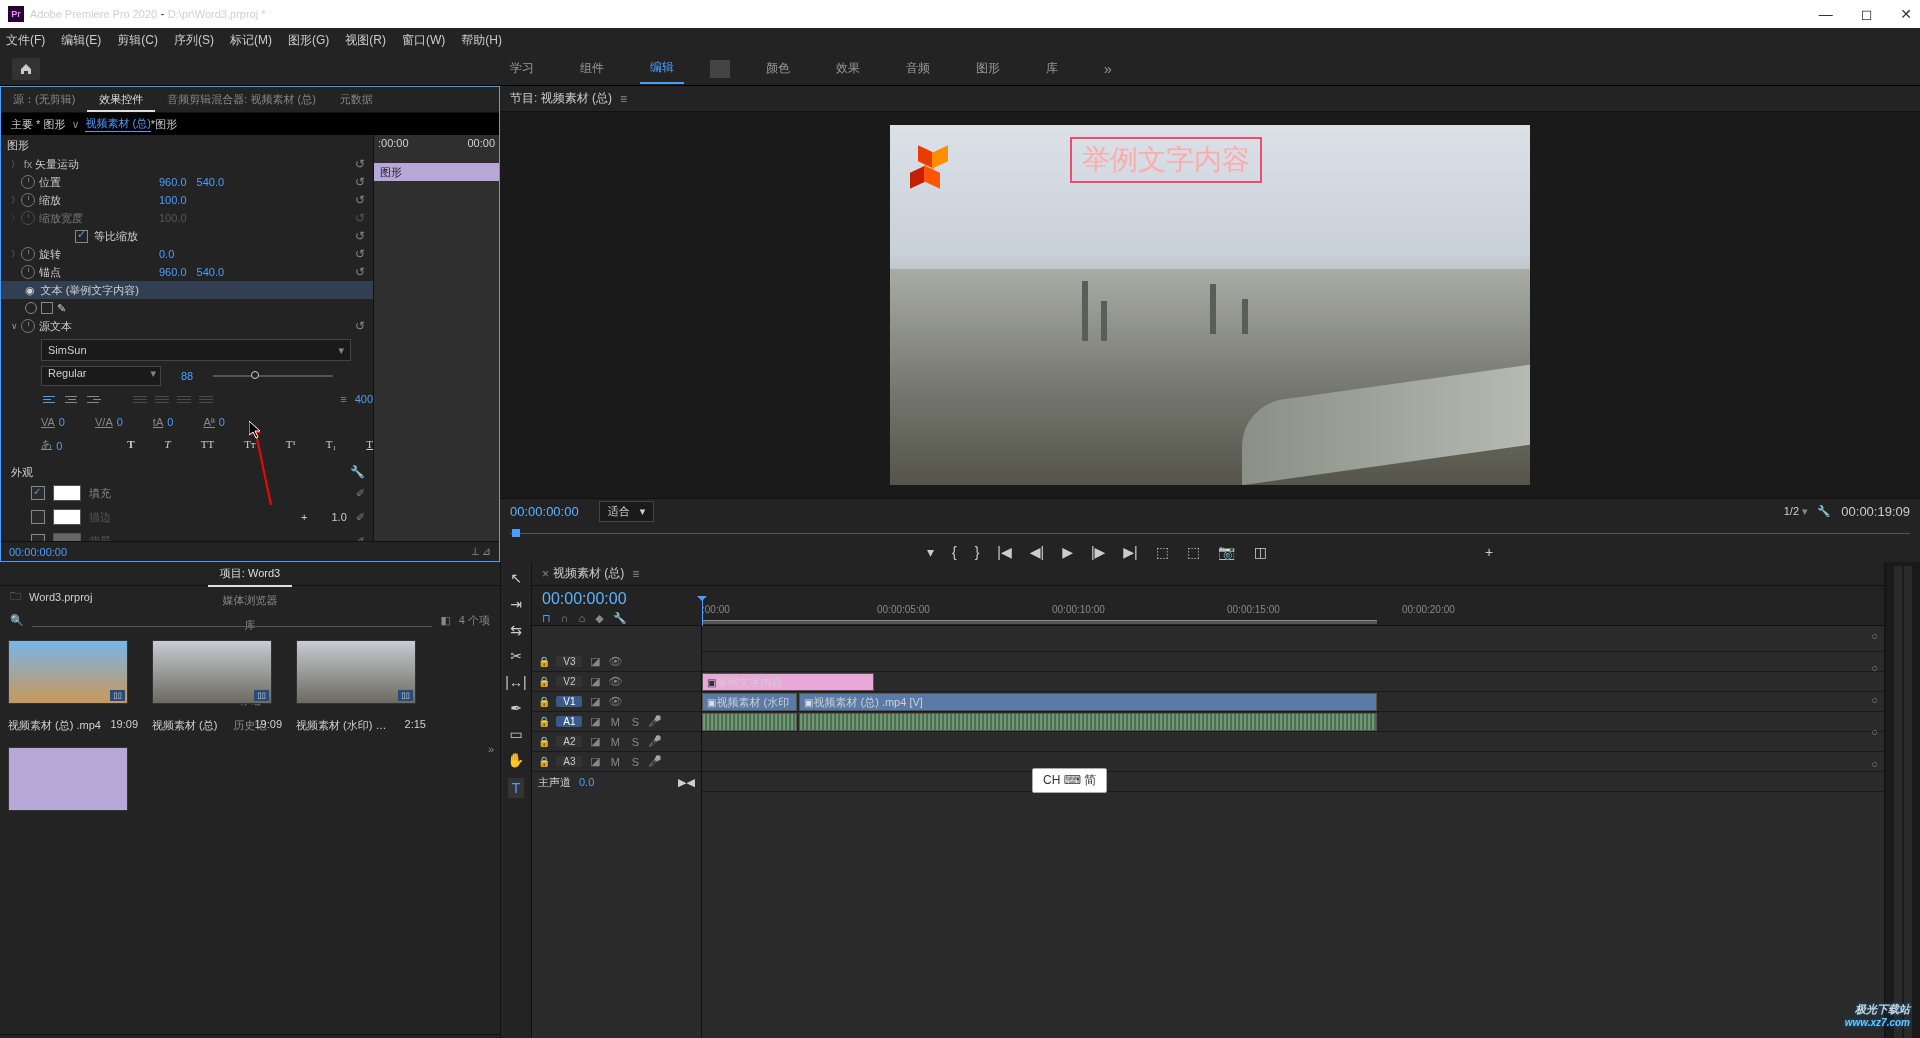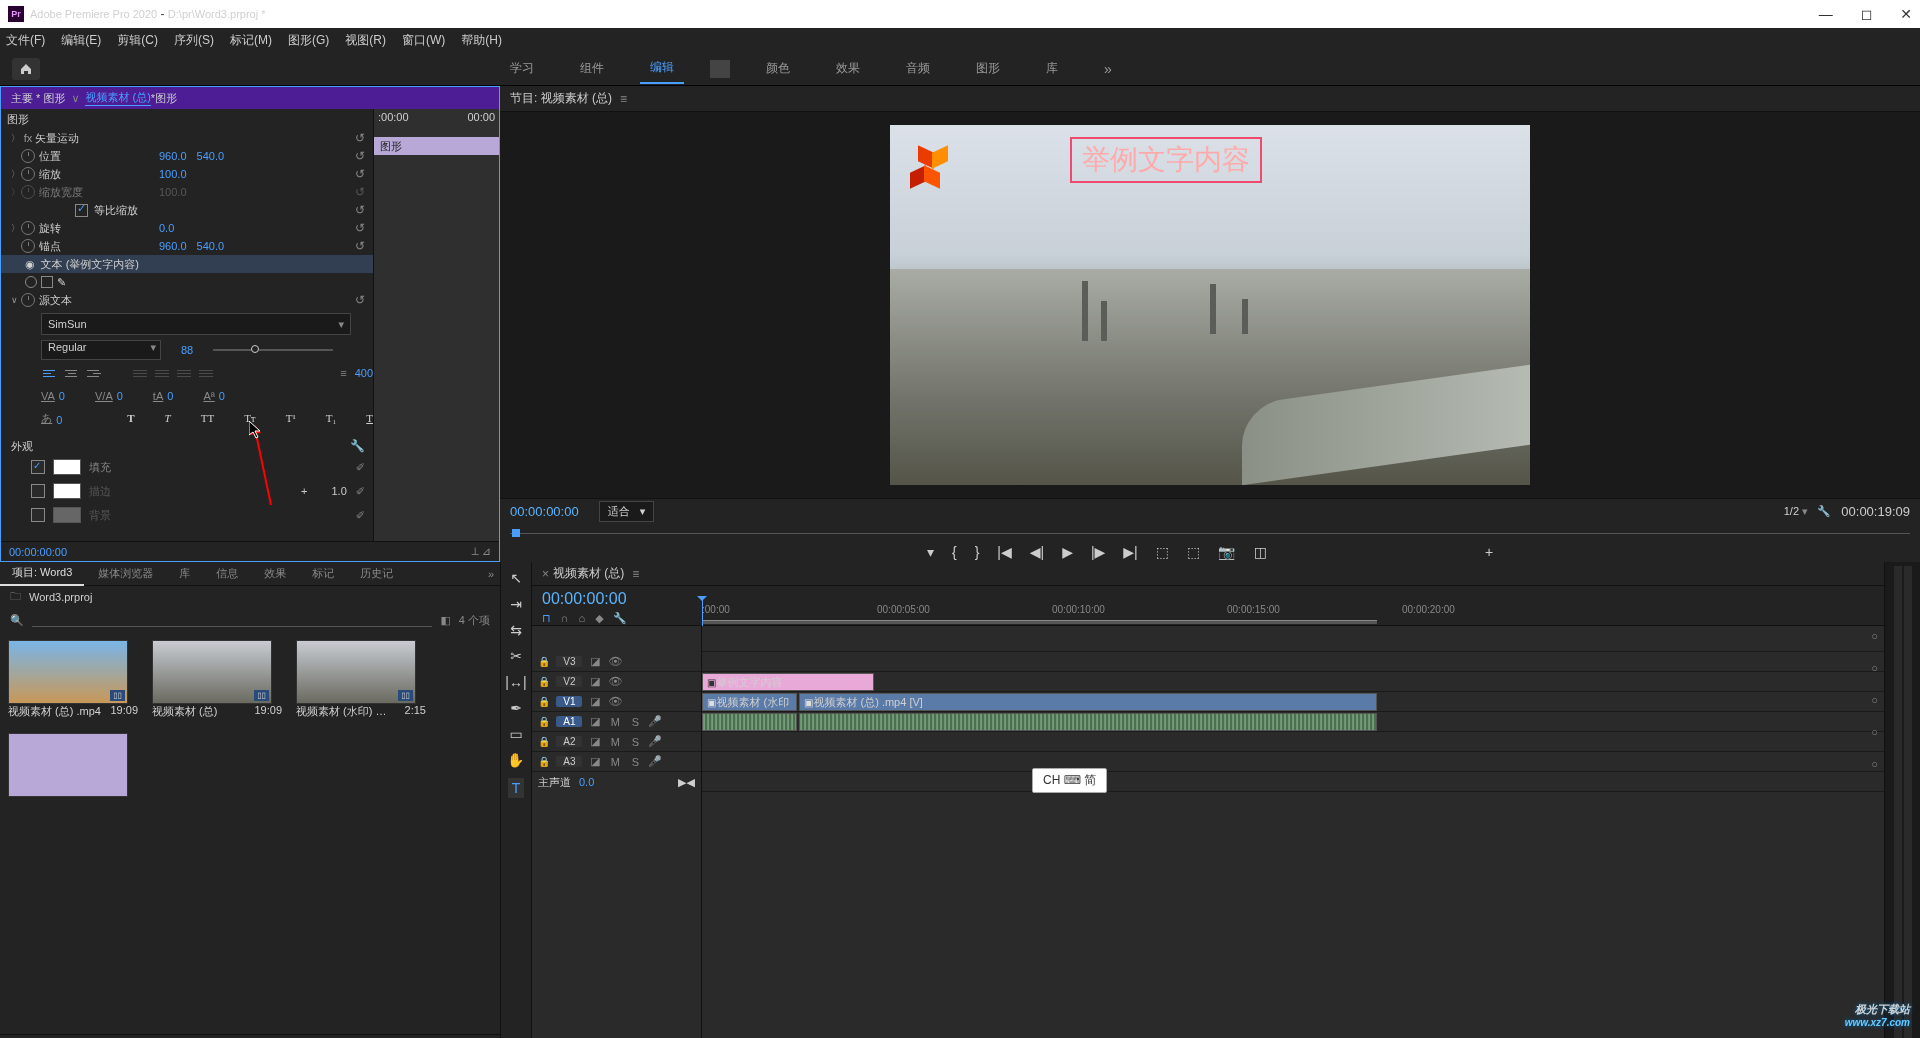--- a/index.html
+++ b/index.html
@@ -17,21 +17,21 @@
 .workspace-tabs span { color:#999; font-size:12px; padding:6px 10px; }
 .workspace-tabs span.active { color:#4a9eff; border-bottom:2px solid #4a9eff; }
 .workspace-tabs .sep { width:1px; height:18px; background:#444; }
 .workspace-tabs .more { color:#999; font-size:14px; }
 .main-grid { display:grid; grid-template-columns:500px 1420px; grid-template-rows:476px 498px; height:974px; }
 
 .effect-controls { background:#232323; border:1px solid #4a9eff; display:flex; flex-direction:column; }
 .ec-tabs { display:flex; height:26px; border-bottom:1px solid #111; }
 .ec-tabs span { padding:5px 12px; font-size:11px; color:#888; }
 .ec-tabs span.active { color:#ddd; border-bottom:2px solid #ddd; }
-.ec-header { height:22px; display:flex; align-items:center; padding:0 10px; font-size:11px; background:#4c1d95; }
+.ec-header { height:22px; display:flex; align-items:center; padding:0 10px; font-size:11px; background:#000000; }
 .ec-header .clip-link { color:#4a9eff; border-bottom:1px solid #4a9eff; }
 .ec-header .arr { margin:0 6px; color:#888; }
 .ec-body { display:flex; flex:1; overflow:hidden; }
 .ec-props { width:372px; overflow-y:auto; background:#232323; position:relative; }
 .ec-timeline { flex:1; background:#2f2f2f; border-left:1px solid #111; position:relative; }
 .ec-timeline .tl-label { background:#b8a8d8; color:#222; padding:2px 6px; font-size:11px; margin-top:12px; height:18px;}
 .ec-row { display:flex; height:18px; align-items:center; padding-left:10px; position:relative; }
 .ec-row .caret { width:10px; color:#999; font-size:9px; }
 .ec-row .stopwatch { width:14px; height:14px; border:1px solid #777; border-radius:50%; margin-right:4px; position:relative; }
 .ec-row .stopwatch::after { content:''; position:absolute; width:1px; height:4px; background:#777; left:50%; top:2px;}
@@ -91,39 +91,39 @@
 .prog-info .spacer { flex:1;}
 .prog-info .res { color:#888; margin-right:10px;}
 .prog-info .tc-right { color:#ccc; font-size:13px;}
 .prog-scrub { height:14px; position:relative; margin:2px 10px;}
 .prog-scrub .track { position:absolute; top:8px; left:0; right:0; height:1px; background:#555;}
 .prog-scrub .head { position:absolute; left:2px; top:4px; width:8px; height:8px; background:#4a9eff;}
 .prog-buttons { display:flex; justify-content:center; gap:18px; height:22px; align-items:center;}
 .prog-buttons span { color:#ccc; font-size:14px;}
 
 .project { background:#232323; display:flex; flex-direction:column; }
-.proj-tabs { height:24px; display:flex; align-items:center; gap:2px; border-bottom:1px solid #111;}
+.proj-tabs { height:24px; display:flex; align-items:center; gap:2px; border-bottom:1px solid #111;flex-direction:column;}
 .proj-tabs span { padding:4px 12px; color:#888; font-size:11px;}
 .proj-tabs span.active { color:#ddd; border-bottom:2px solid #ddd;}
 .proj-tabs .more { margin-left:auto; padding-right:6px;}
 .proj-head { height:22px; display:flex; align-items:center; padding:0 10px;}
 .proj-head .folder { color:#888; margin-right:8px;}
 .proj-search { height:24px; display:flex; align-items:center; padding:0 10px; gap:8px;}
 .proj-search .sicon { color:#888;}
 .proj-search .sline { flex:1; border-bottom:1px solid #555; height:14px;}
 .proj-search .count { color:#888; margin-left:auto;}
 .proj-grid-area { flex:1; display:flex; position:relative;}
 .proj-thumbs { flex:1; padding:8px; display:flex; flex-wrap:wrap; gap:14px; align-content:flex-start;}
 .proj-item { width:130px;}
 .proj-thumb { width:120px; height:64px; border:1px solid #333; position:relative;}
 .proj-thumb.blue { background:linear-gradient(180deg,#7ab5e8 0%,#c89858 100%);}
 .proj-thumb.city { background:linear-gradient(180deg,#c8ccd2 0%,#6a6a60 100%);}
 .proj-thumb.empty { background:#b8a8d8; }
 .proj-thumb .badge { position:absolute; bottom:2px; right:2px; background:#2a4a7a; font-size:8px; padding:1px 3px;}
-.proj-caption { display:flex; justify-content:space-between; font-size:10px; color:#ccc; padding-top:0;}
+.proj-caption { display:flex; justify-content:space-between; font-size:10px; color:#ccc; padding-top:14px;}
 .proj-footer { height:26px; border-top:1px solid #111; display:flex; align-items:center; padding:0 8px; gap:12px;}
 
 .tools-strip { width:32px; background:#232323; border-left:1px solid #111; border-right:1px solid #111; display:flex; flex-direction:column; align-items:center; padding-top:8px; gap:10px;}
 .tools-strip span { color:#ccc; font-size:14px;}
 .tools-strip span.active { background:#333; color:#4a9eff; padding:2px 4px;}
 
 .timeline-wrap { display:flex; background:#232323;}
 .timeline { flex:1; display:flex; flex-direction:column; background:#232323;}
 .tl-tabs { height:24px; display:flex; align-items:center; padding-left:10px; border-bottom:1px solid #111;}
 .tl-tabs span { font-size:12px; color:#ccc;}
@@ -211,20 +211,26 @@
     <span>音频</span>
     <span>图形</span>
     <span>库</span>
     <span class="more">»</span>
   </div>
 </div>
 
 <div class="main-grid">
 
   <div class="effect-controls" style="position:relative">
+    <div class="ec-tabs">
+      <span>源：(无剪辑)</span>
+      <span class="active">效果控件</span>
+      <span>音频剪辑混合器: 视频素材 (总)</span>
+      <span>元数据</span>
+    </div>
     <div class="ec-header">
       <span>主要 * 图形</span>
       <span class="arr">∨</span>
       <span class="clip-link">视频素材 (总)</span>
       <span style="color:#ccc"> * </span>
       <span style="color:#ccc">图形</span>
     </div>
     <div class="ec-body">
       <div class="ec-props">
         <div class="ec-section-title">

